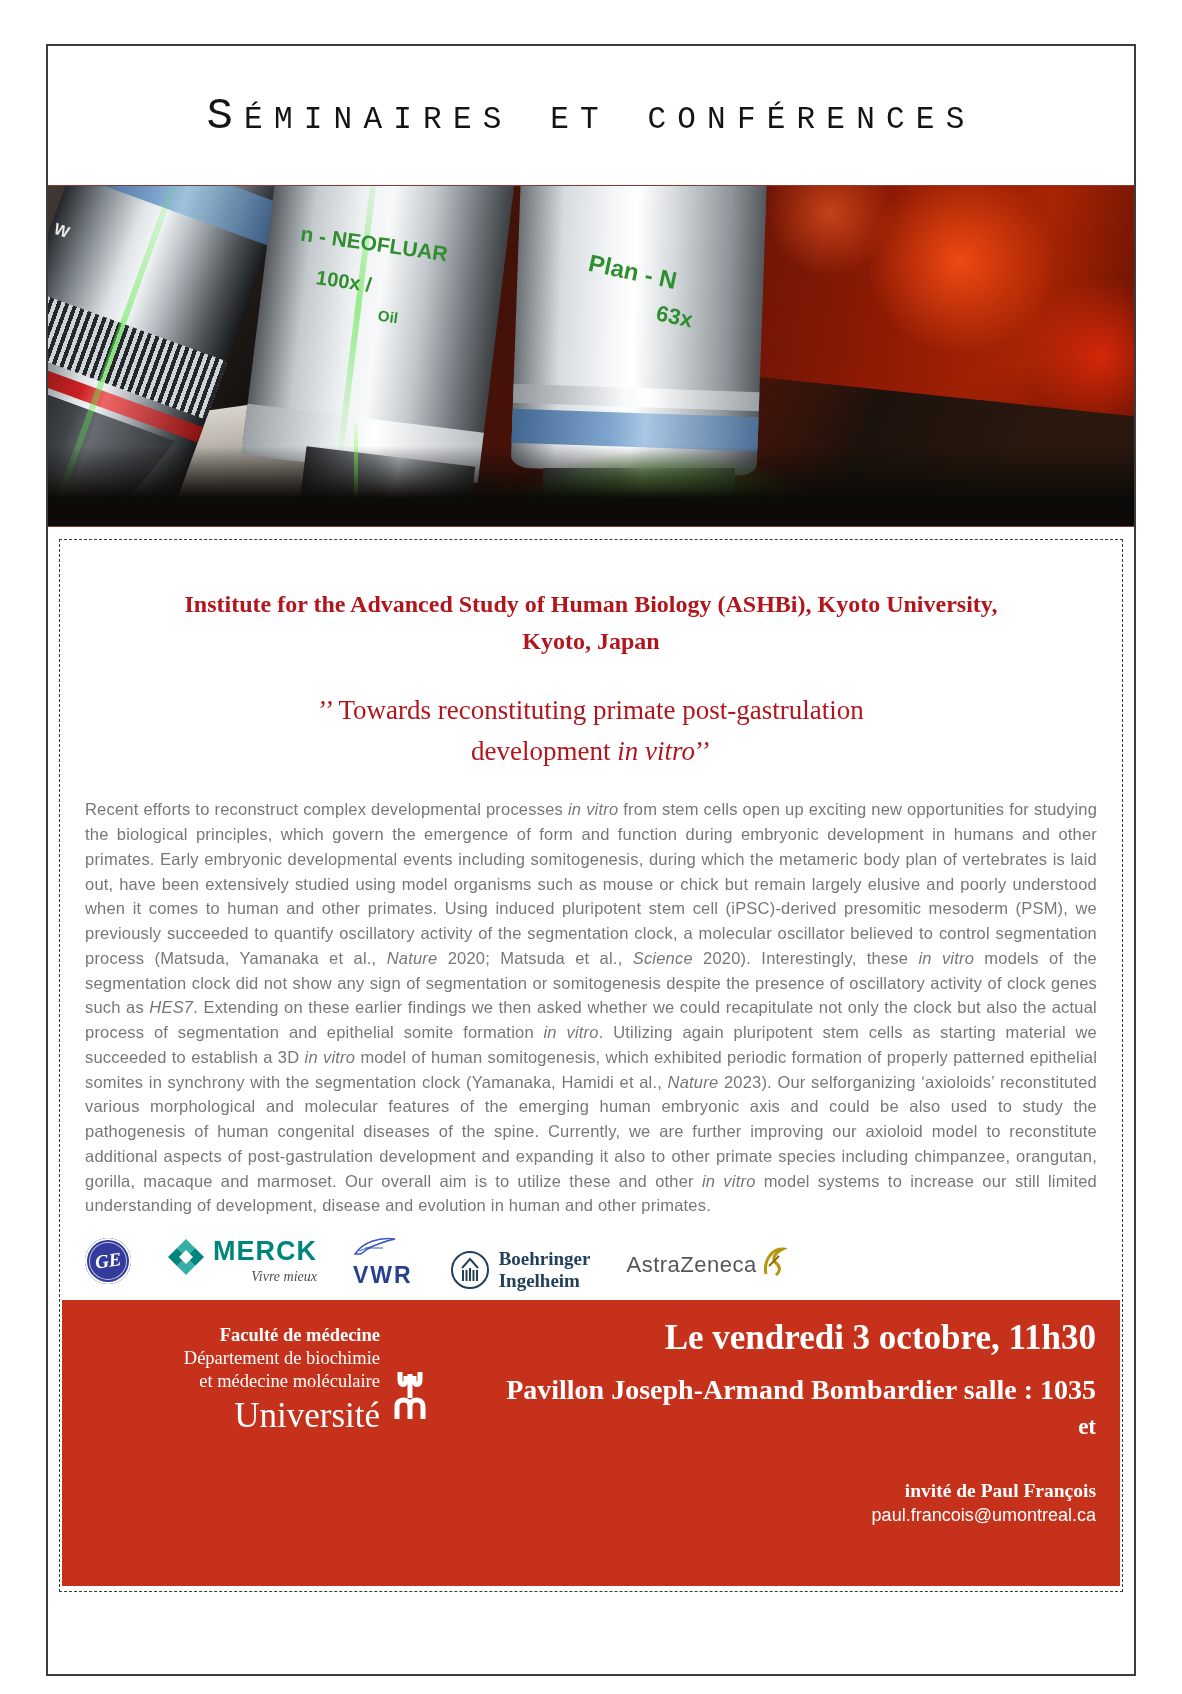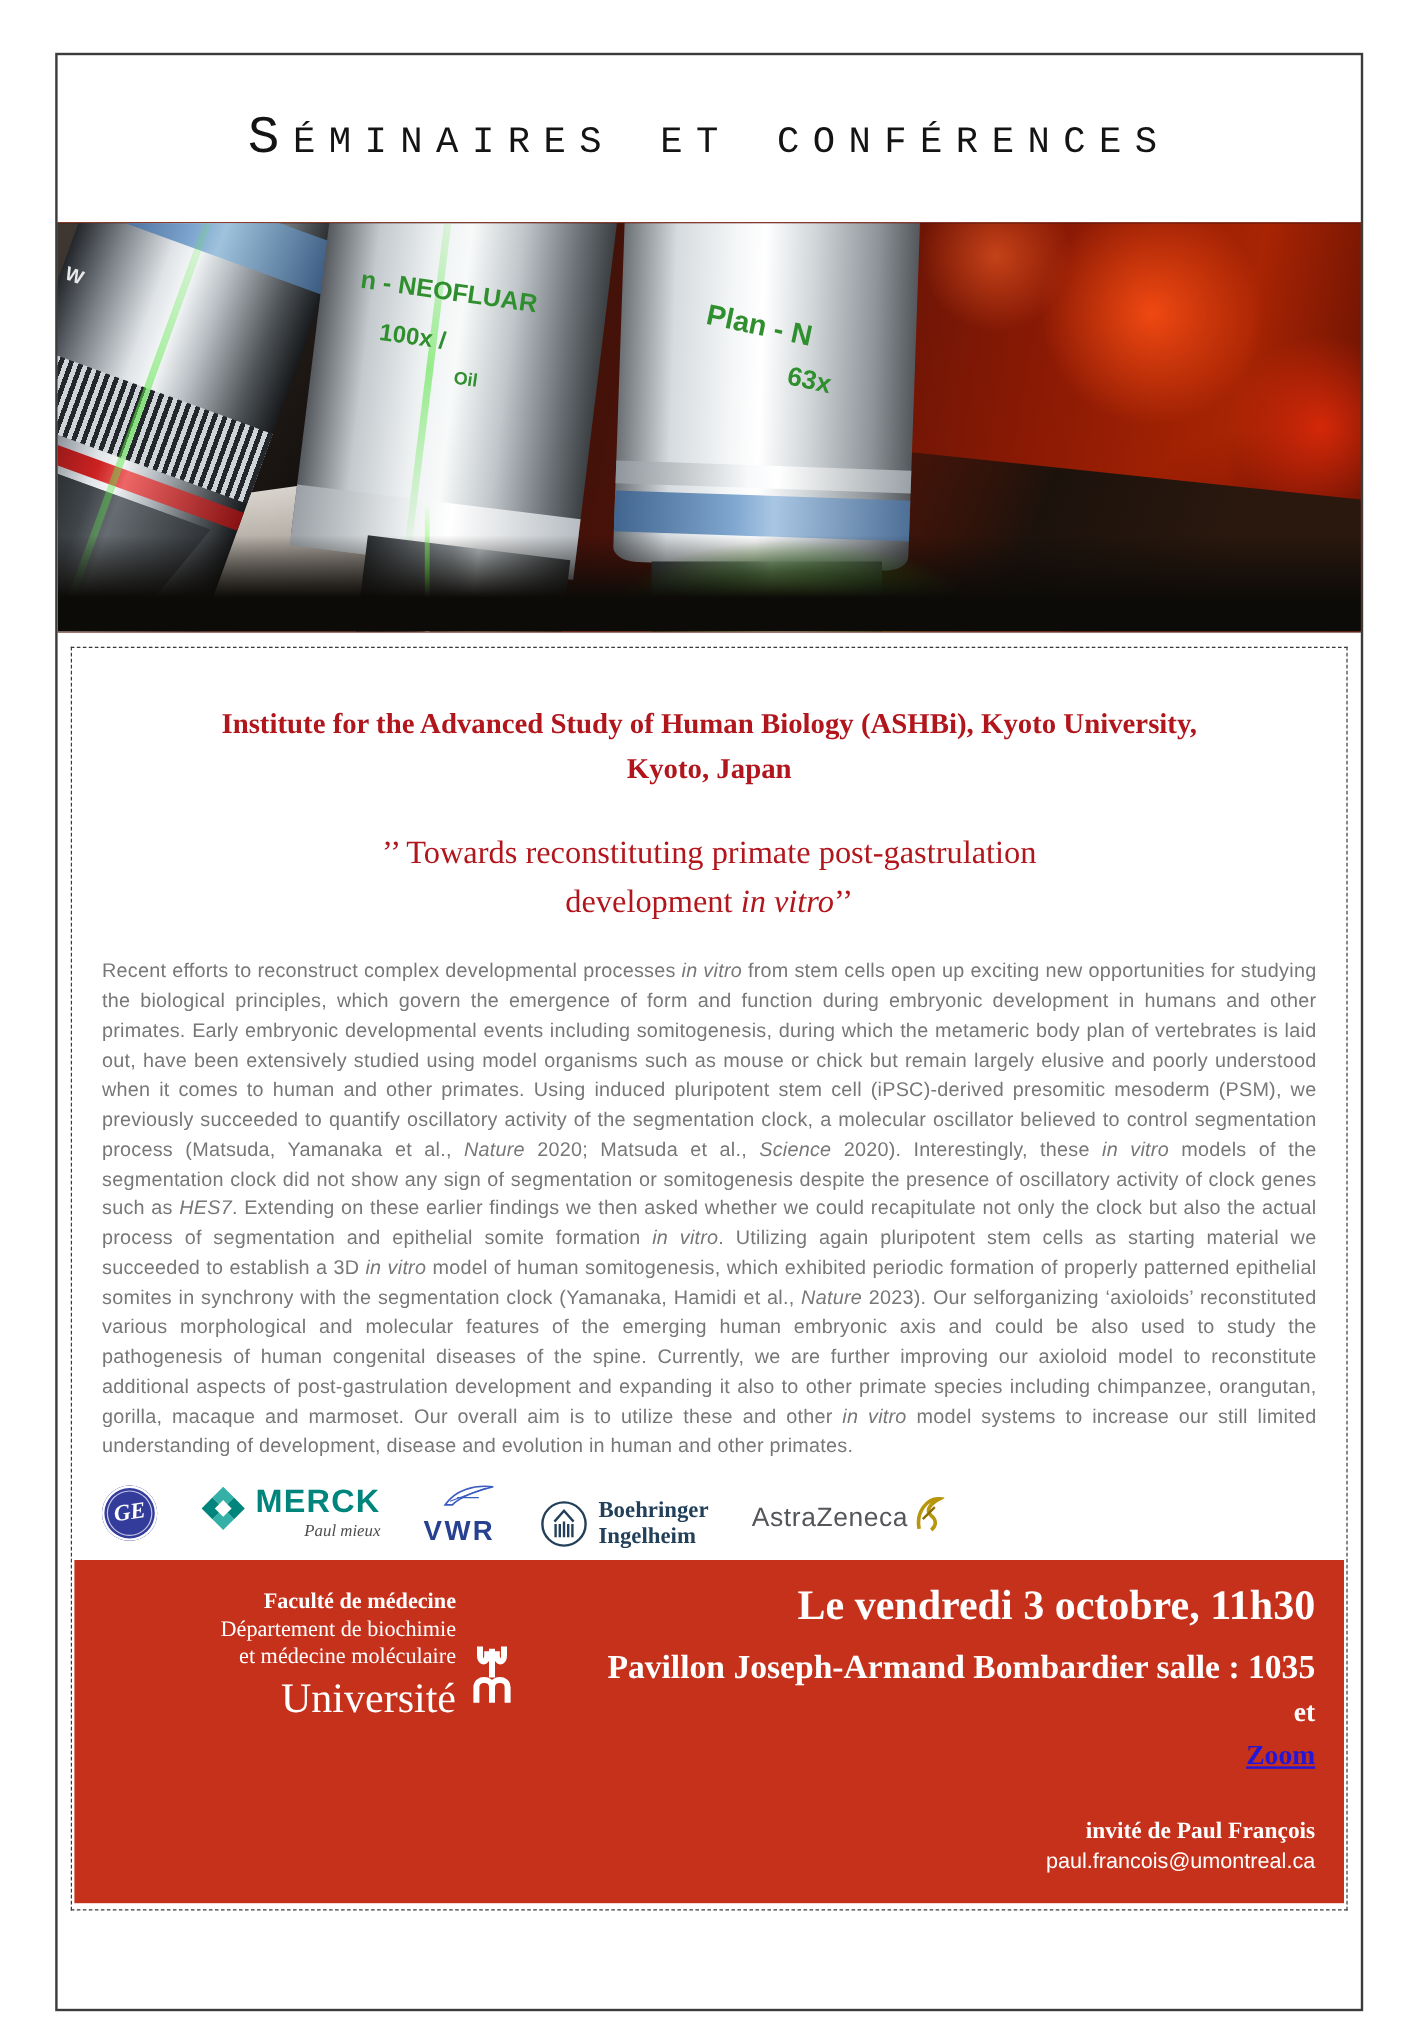--- a/index.html
+++ b/index.html
@@ -99,21 +99,21 @@
   .logos{margin:16px 0 8px;display:flex;align-items:center;gap:36px;height:54px;}
   .logo{display:flex;align-items:center;gap:8px;}
   .ge-circle{width:46px;height:46px;border-radius:50%;background:var(--ge-blue);
     box-shadow:inset 0 0 0 2px #fff, inset 0 0 0 4px var(--ge-blue), inset 0 0 0 5px rgba(255,255,255,.7);
     display:flex;align-items:center;justify-content:center;}
   .ge-mono{font-family:"Liberation Serif",serif;font-style:italic;font-weight:bold;font-size:19px;color:#fff;transform:rotate(-8deg);}
   .merck-block{display:flex;align-items:flex-start;gap:8px;}
   .merck-text{display:flex;flex-direction:column;align-items:flex-end;}
   .merck-name{font-size:27px;font-weight:bold;color:var(--merck-teal);letter-spacing:1px;line-height:1;}
   .merck-tagline{font-family:"Liberation Serif",serif;font-style:italic;font-size:14px;color:#4d4d4d;margin-top:4px;}
-  .vwr-block{display:flex;flex-direction:column;align-items:flex-end;}
+  .vwr-block{display:flex;flex-direction:column;align-items:flex-start;}
   .vwr-name{font-size:23px;font-weight:bold;color:var(--vwr-blue);letter-spacing:2px;line-height:1;}
   .bi-block{display:flex;align-items:center;gap:8px;margin-top:17px;}
   .bi-text{font-family:"Liberation Serif",serif;font-size:19px;font-weight:bold;color:var(--bi-dark);line-height:1.15;}
   .az-block{display:flex;align-items:flex-end;gap:4px;}
   .az-name{font-size:22px;color:var(--az-gray);letter-spacing:0.5px;}
 
   
   .banner{margin:12px -23px 3px;background:var(--banner-red);min-height:286px;display:flex;color:#fff;}
   .org-block{position:relative;width:330px;padding:24px 56px 0 0;margin-left:44px;flex:none;text-align:right;}
   .org-line1{font-family:"Liberation Serif",serif;font-weight:bold;font-size:18.5px;line-height:1.25;}
@@ -206,21 +206,21 @@
         <div class="logo merck-block">
           <svg width="38" height="38" viewBox="0 0 38 38">
             <polygon points="19,1 28,10 19,19 10,10" fill="#35b0a6"></polygon>
             <polygon points="37,19 28,28 19,19 28,10" fill="#00857C"></polygon>
             <polygon points="19,37 10,28 19,19 28,28" fill="#35b0a6"></polygon>
             <polygon points="1,19 10,10 19,19 10,28" fill="#00857C"></polygon>
             <polygon points="19,12 26,19 19,26 12,19" fill="#ffffff"></polygon>
           </svg>
           <div class="merck-text">
             <span class="merck-name">MERCK</span>
-            <span class="merck-tagline">Paul mieux</span>
+            <span class="merck-tagline">Vivre mieux</span>
           </div>
         </div>
 
         <div class="logo vwr-block">
           <svg width="44" height="20" viewBox="0 0 44 20">
             <path d="M2,18 C10,6 26,1 42,3 C30,6 16,10 8,18 Z" fill="none" stroke="#3a5bbf" stroke-width="1.4"></path>
             <path d="M6,15 L36,4 M12,12 L30,12" fill="none" stroke="#3a5bbf" stroke-width="1"></path>
           </svg>
           <span class="vwr-name">VWR</span>
         </div>
@@ -260,21 +260,20 @@
               <path d="M10 10 V18 C10 24 16 24 16 18 V14"></path>
               <path d="M24 14 V18 C24 24 30 24 30 18 V10"></path>
             </g>
           </svg>
         </div>
 
         <div class="details">
           <div class="dt-date">Le vendredi 3 octobre, 11h30</div>
           <div class="dt-location">Pavillon Joseph-Armand Bombardier salle : 1035</div>
           <div class="dt-et">et</div>
-          <div><a class="dt-zoom">Zoom</a></div>
           <div class="dt-host">invité de Paul François</div>
           <div class="dt-email">paul.francois@umontreal.ca</div>
         </div>
       </div>
     </div>
 
   </div>
 </div>
 
 </body></html>

